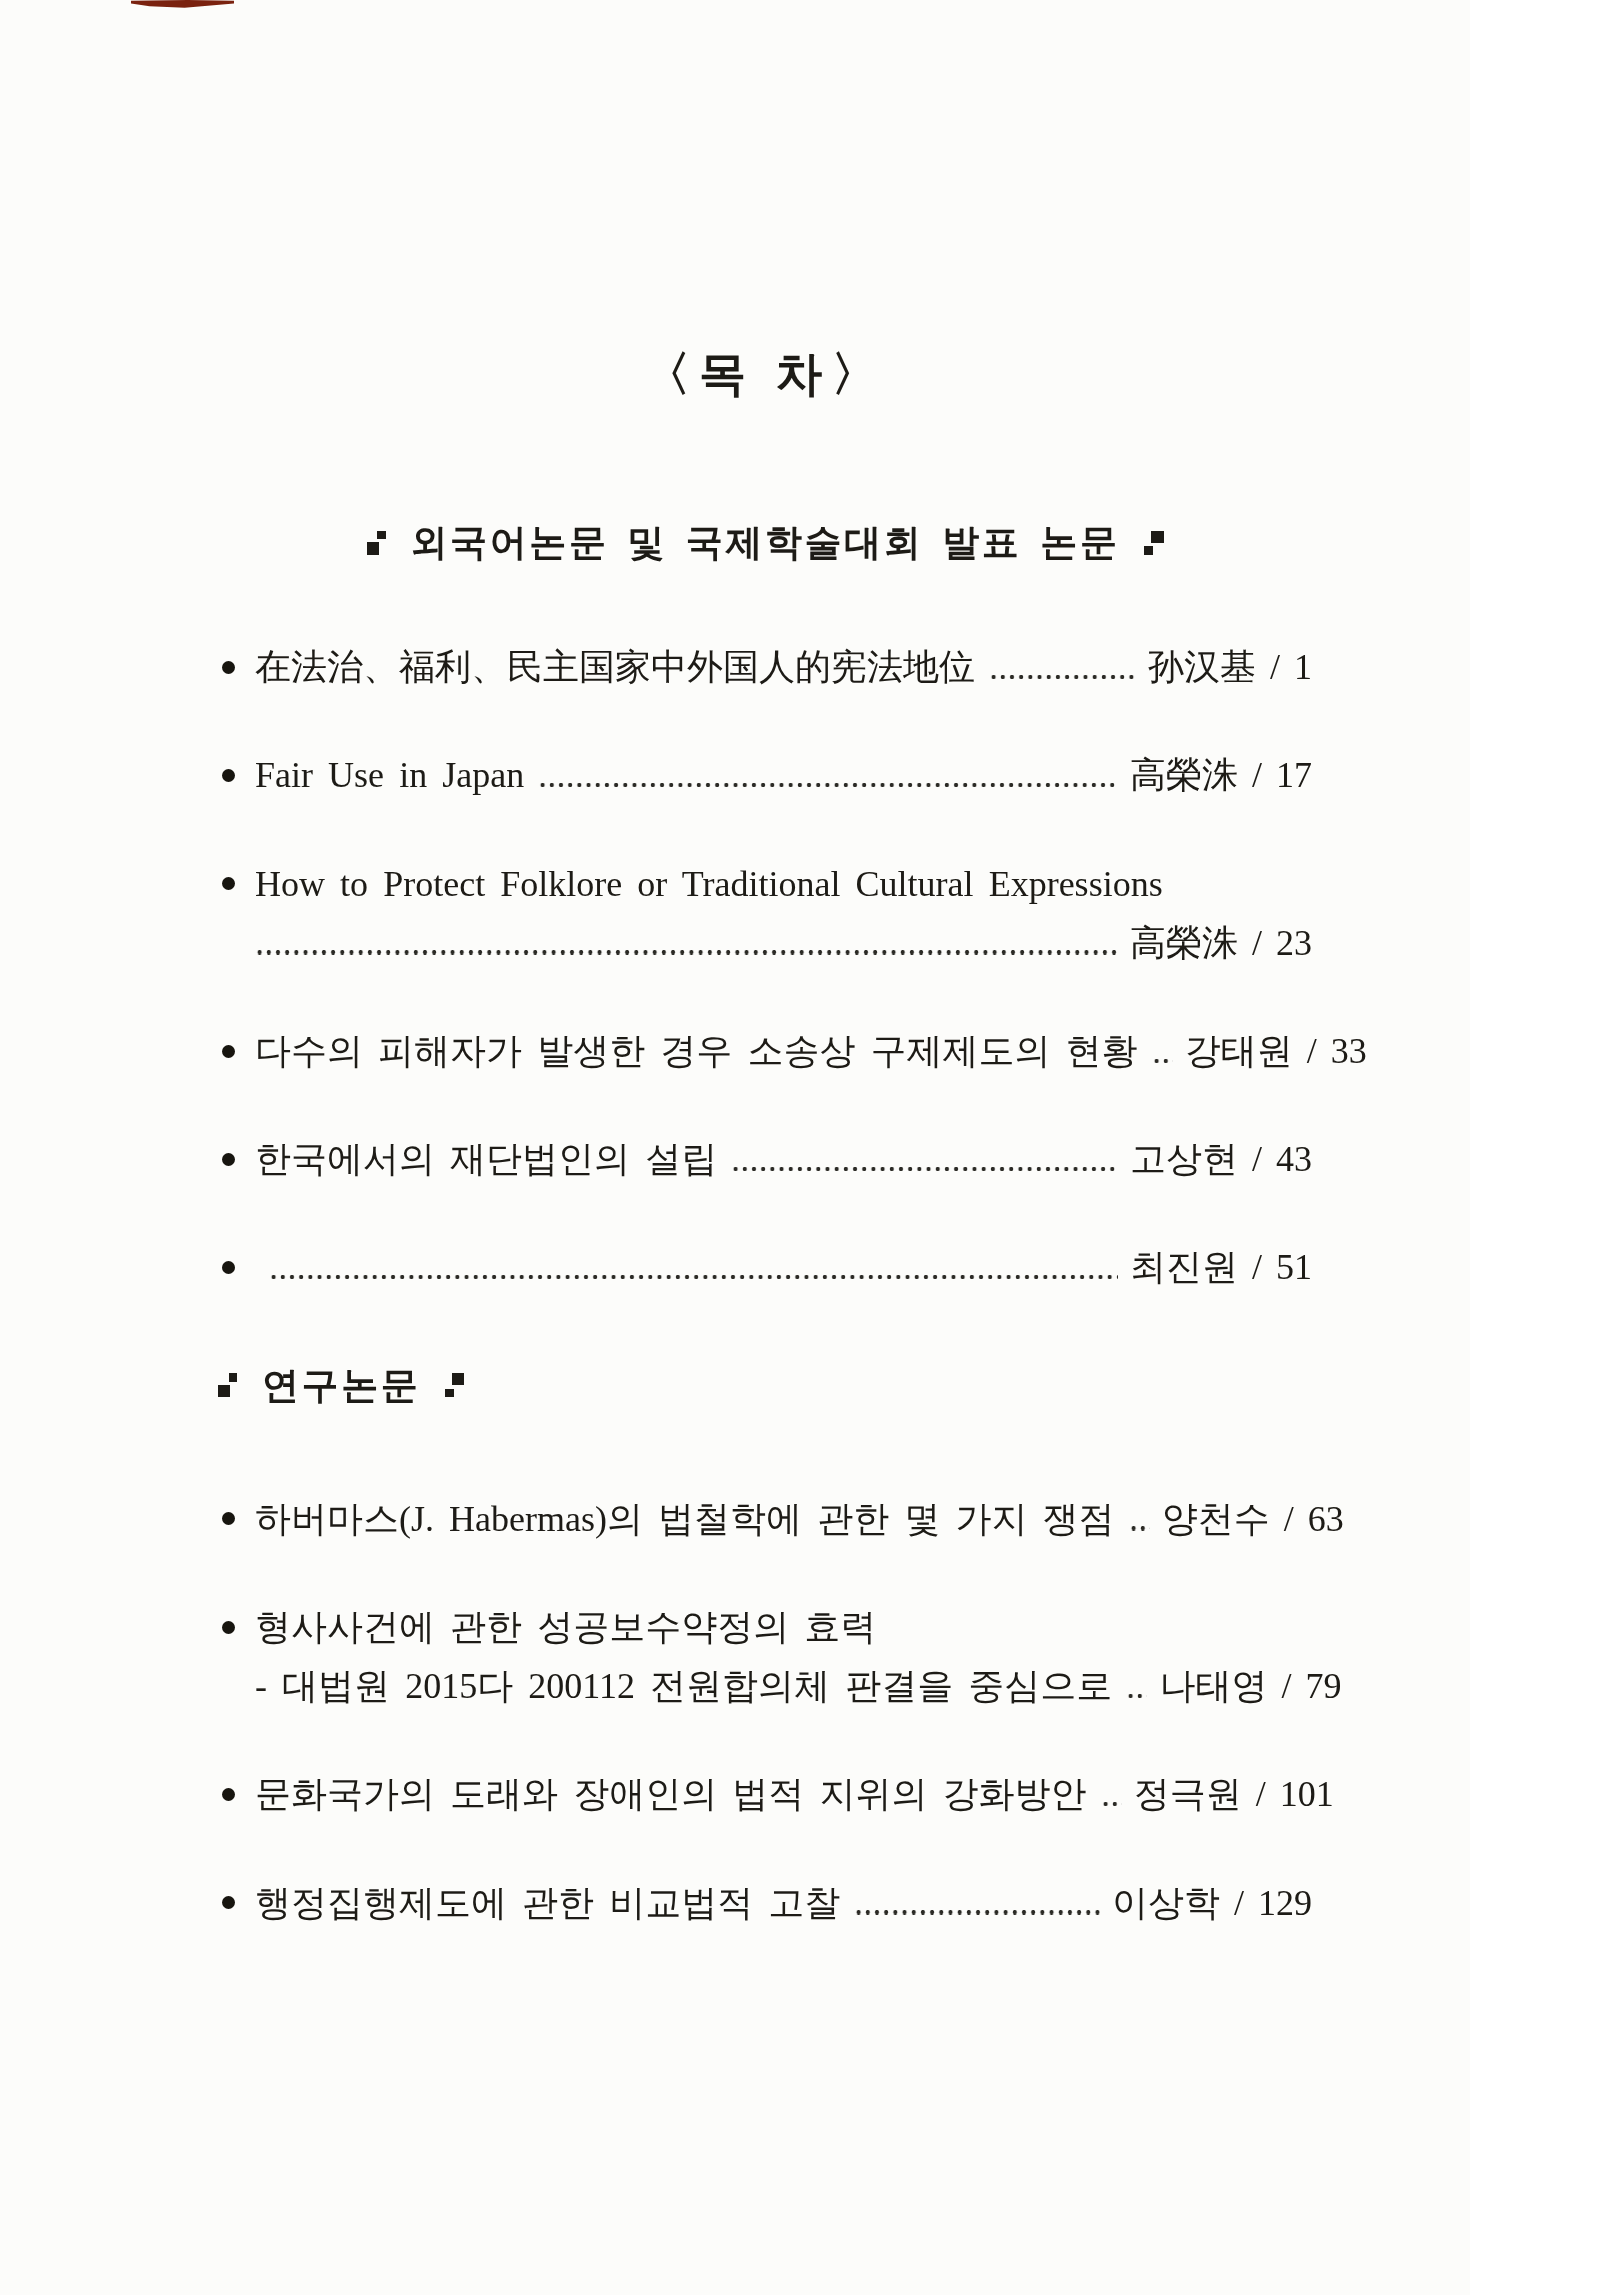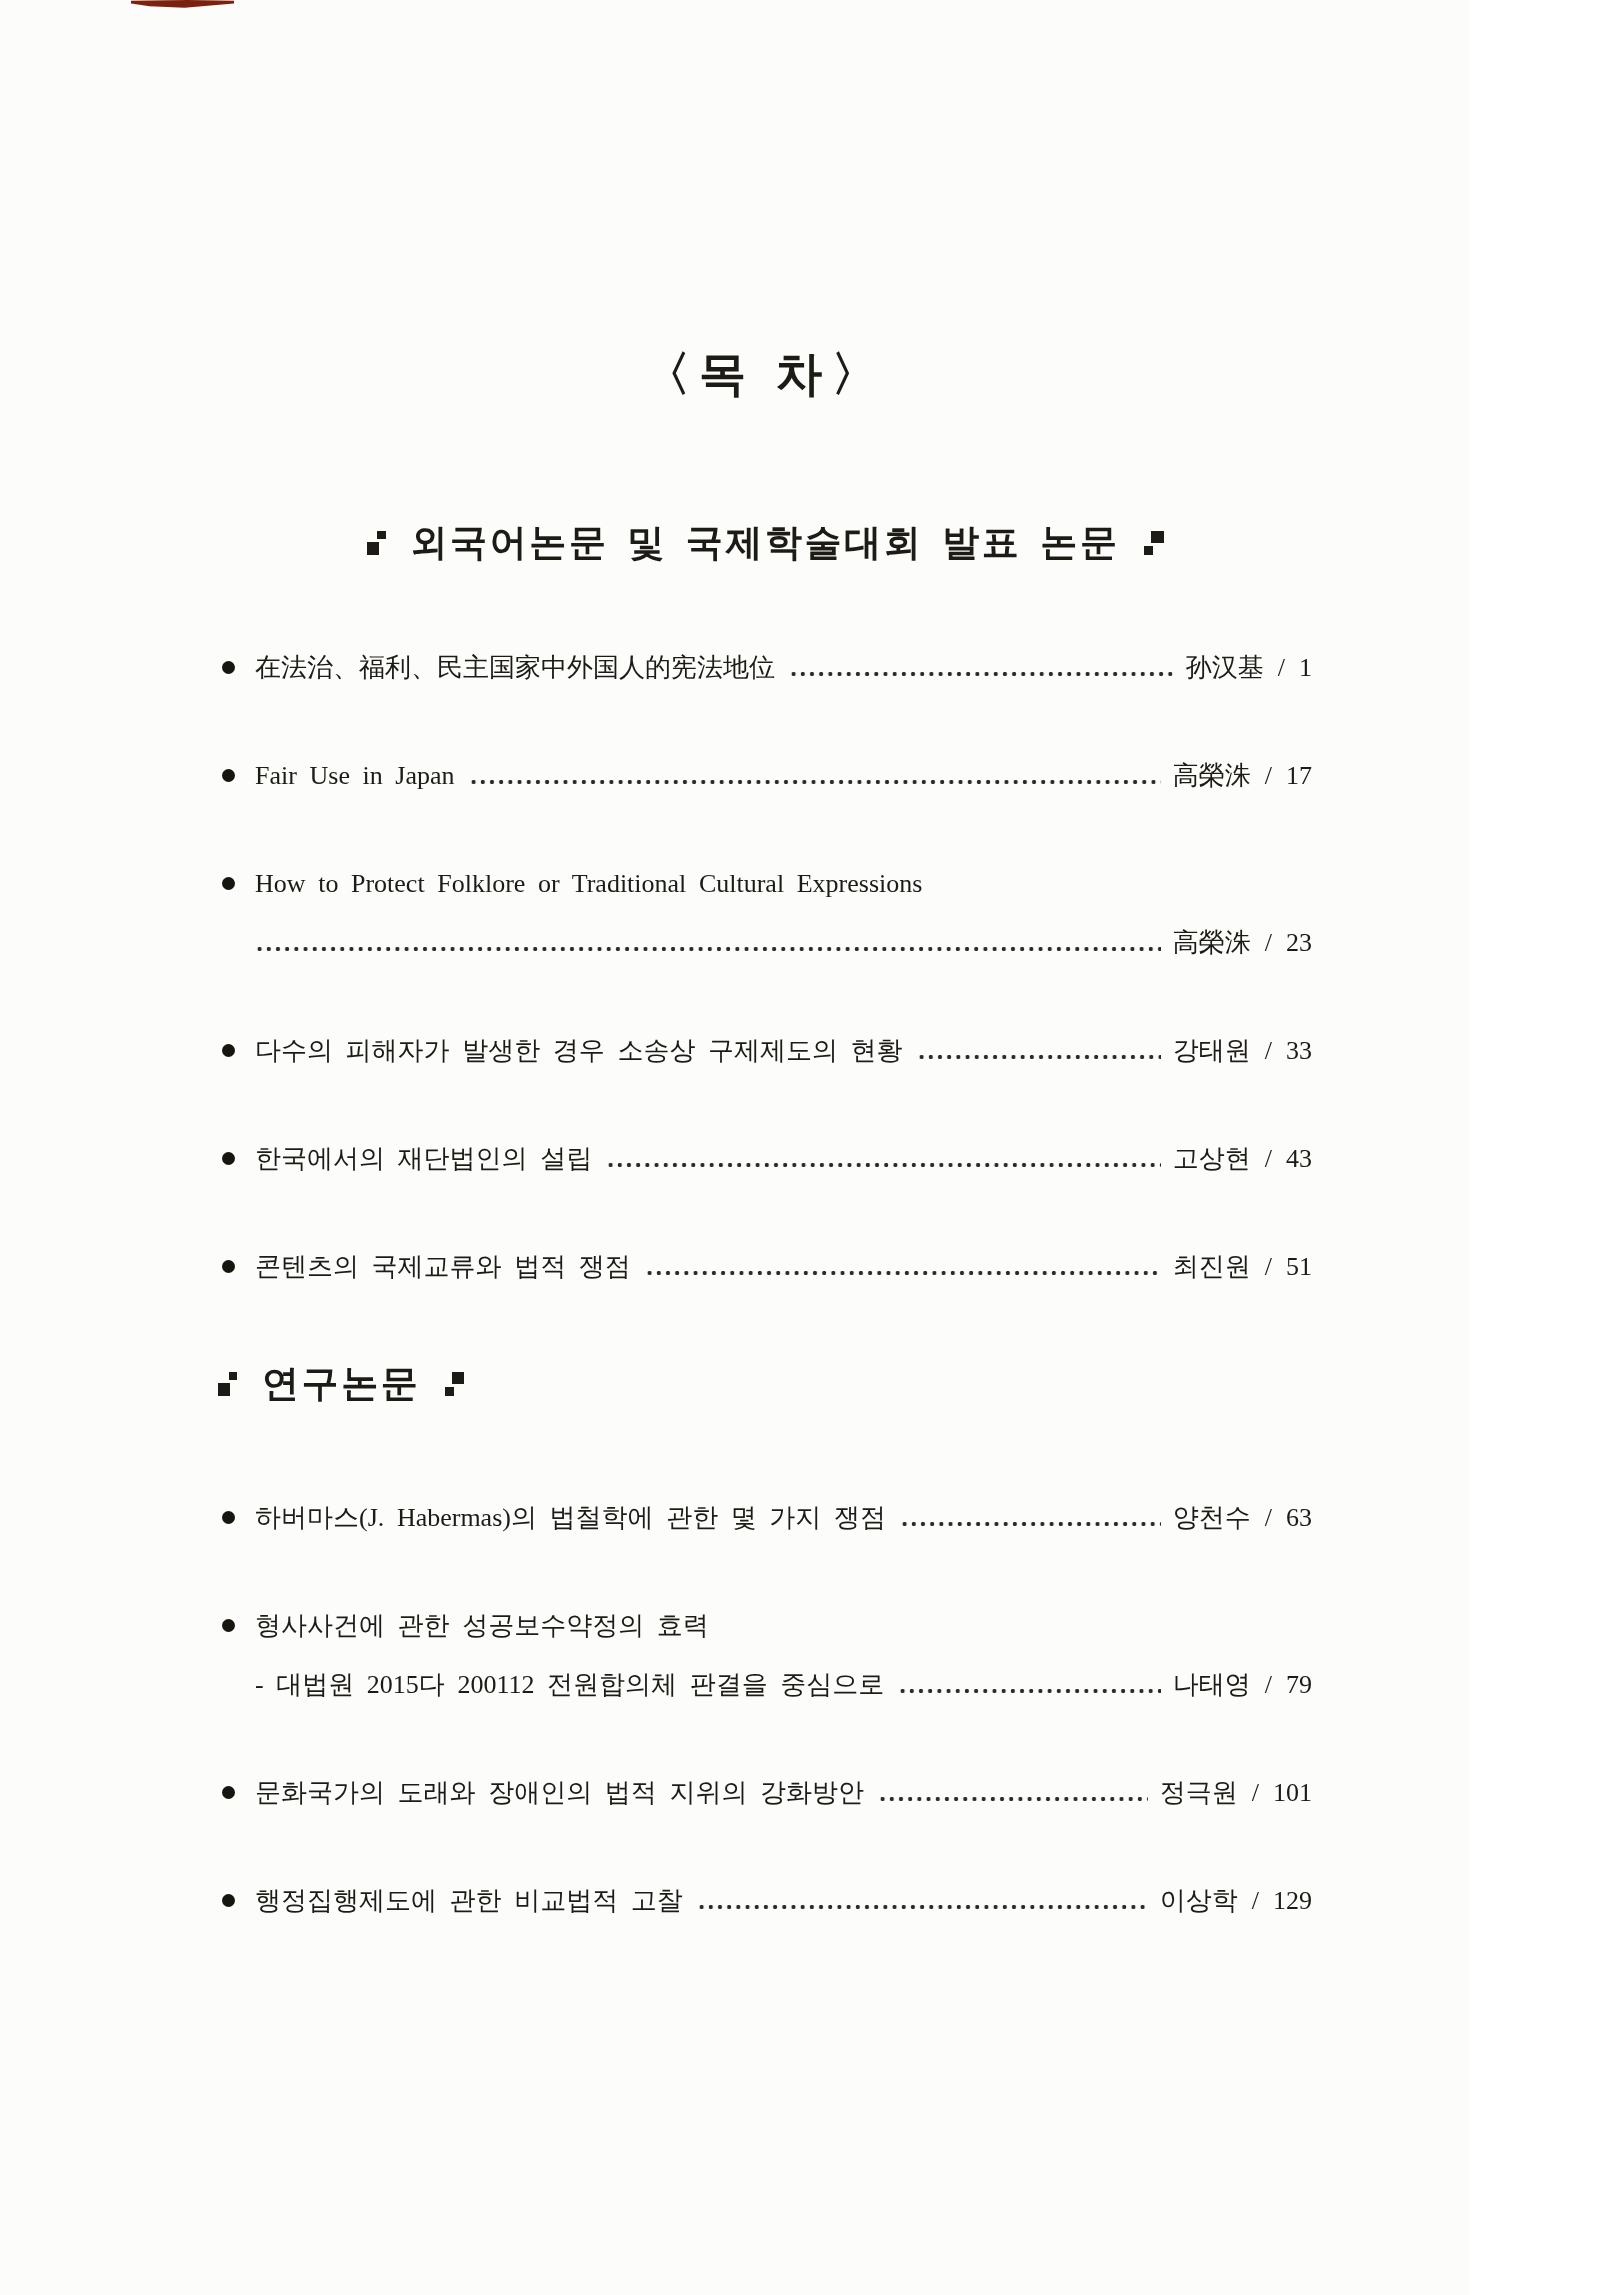--- a/index.html
+++ b/index.html
@@ -72,21 +72,21 @@
   .orn-r::after  { width: 8.7px; height: 8.7px; left: 1.7px; bottom: 3.5px; }
 
   .items { margin-top: 0; }
   .sec1-items { margin-top: 78px; }
   .sec2-items { margin-top: 87px; }
 
   .toc-item {
     position: relative;
     padding-left: 37px;
     margin-bottom: 63px;
-    font-size: 26px;
+    font-size: 36px;
     line-height: 45px;
     word-spacing: 6.1px;
     text-align: right;
   }
   .toc-item:last-child { margin-bottom: 0; }
   .bullet {
     position: absolute;
     left: 3.5px;
     top: 15.7px;
     width: 13px;
@@ -183,21 +183,20 @@
           <span class="leader"></span>
           <span class="author">고상현</span>
           <span class="sep">/</span>
           <span class="pg">43</span>
         </div>
       </div>
 
       <div class="toc-item">
         <span class="bullet"></span>
         <div class="line">
-          <span class="t">콘텐츠의 국제교류와 법적 쟁점</span>
           <span class="leader"></span>
           <span class="author">최진원</span>
           <span class="sep">/</span>
           <span class="pg">51</span>
         </div>
       </div>
 
     </div>
 
     <div class="sec-header second">

